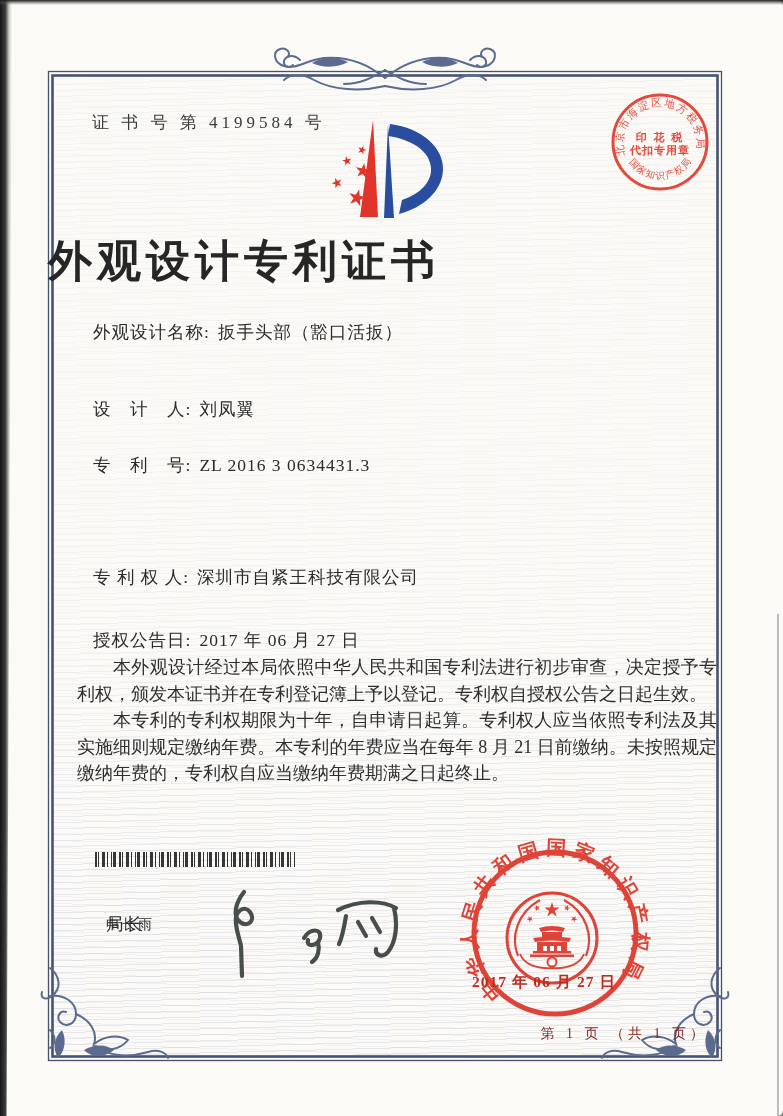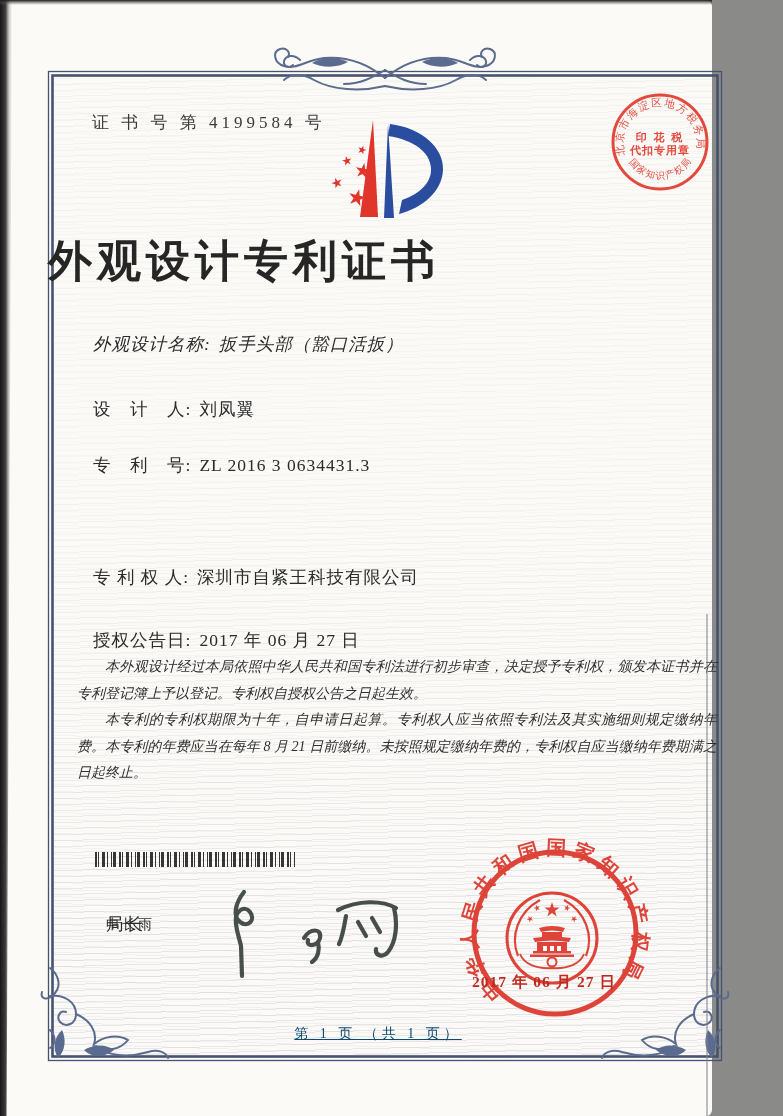--- a/index.html
+++ b/index.html
@@ -1,18 +1,18 @@
 <!DOCTYPE html>
 <html><head>
 <meta charset="utf-8">
 <style>
   * { margin:0; padding:0; box-sizing:border-box; }
   html,body { width:783px; height:1116px; overflow:hidden; background:#8a8a88; }
   .scan {
-    position:relative; width:712px; height:1116px;
+    position:relative; width:783px; height:1116px;
     background:#fbfaf6;
     font-family:"Liberation Serif","DejaVu Serif",serif;
     color:#2b2b2b;
     border-radius:6px;
   }
   
   .edge-left {
     position:absolute; left:0; top:0; width:12px; height:100%;
     background:linear-gradient(90deg,#161616 0%, #3d3d3d 45%, rgba(110,110,110,.35) 75%, transparent 100%);
     clip-path:polygon(0 0, 100% 0, 55% 100%, 0 100%);
@@ -43,44 +43,44 @@
     position:absolute; left:92px; top:111px; font-size:17px; letter-spacing:4px; color:#3a3a3a; z-index:10;
   }
   .logo { position:absolute; left:322px; top:110px; z-index:10; }
   .tax-stamp { position:absolute; left:604px; top:86px; z-index:12; opacity:.92; }
   .doc-title {
     position:absolute; left:48px; top:232px; width:674px; text-align:left;
     font-size:44px; font-weight:bold; letter-spacing:5px; color:#262626; z-index:10;
   }
   .field { position:absolute; left:93px; font-size:17.5px; color:#2b2b2b; letter-spacing:1px; z-index:10; white-space:nowrap; }
   .field .val { margin-left:8px; }
-  .f0{top:332px;font-style:italic;} .f1{top:397px;} .f2{top:453px;} .f3{top:510px;} .f4{top:565px;} .f5{top:628px;}
+  .f0{top:320px;} .f1{top:397px;} .f2{top:453px;} .f3{top:510px;} .f4{top:565px;} .f5{top:628px;}
   .paras {
     position:absolute; left:77px; top:654px; width:640px; z-index:10;
-    font-size:14px; line-height:26.5px; text-align:justify; color:#2e2e2e;font-style:italic;
+    font-size:18px; line-height:26.5px; text-align:justify; color:#2e2e2e;
   }
   .paras p { text-indent:2em; }
   .barcode {
     position:absolute; left:95px; top:852px; width:200px; height:15px; z-index:10; opacity:.88;
     background:repeating-linear-gradient(90deg,
       #1c1c1c 0 2px, transparent 2px 3px, #1c1c1c 3px 4px, transparent 4px 7px,
       #1c1c1c 7px 10px, transparent 10px 12px, #1c1c1c 12px 13px, transparent 13px 16px,
       #1c1c1c 16px 17px, transparent 17px 18px, #1c1c1c 18px 21px, transparent 21px 24px);
   }
   .signer-title { position:absolute; left:106px; top:912px; font-size:17.5px; letter-spacing:2px; z-index:10; }
   .signer-name  { position:absolute; left:106px; top:916px; font-size:14px; letter-spacing:2px; z-index:10; }
   .sig { position:absolute; left:200px; top:880px; z-index:11; }
   .big-seal { position:absolute; left:445px; top:823px; z-index:12; opacity:.93; }
   .seal-date {
     position:absolute; left:472px; top:972px; z-index:13;
     font-size:15.5px; font-weight:bold; letter-spacing:1px; color:#c02a1e;
   }
   .page-footer {
-    position:absolute; left:48px; top:1025px; width:660px; text-align:center;
-    font-size:14px; letter-spacing:4px; color:#0c4a6e; z-index:10;text-decoration:underline;
+    position:absolute; left:48px; top:1025px; width:660px; text-align:right;
+    font-size:14px; letter-spacing:4px; color:#7f1d1d; z-index:10;
   }
 </style>
 </head>
 <body>
 
 <div class="scan">
 
   <div class="guilloche"></div>
 
   <svg class="ornaments" width="783" height="1116" viewBox="0 0 783 1116">

